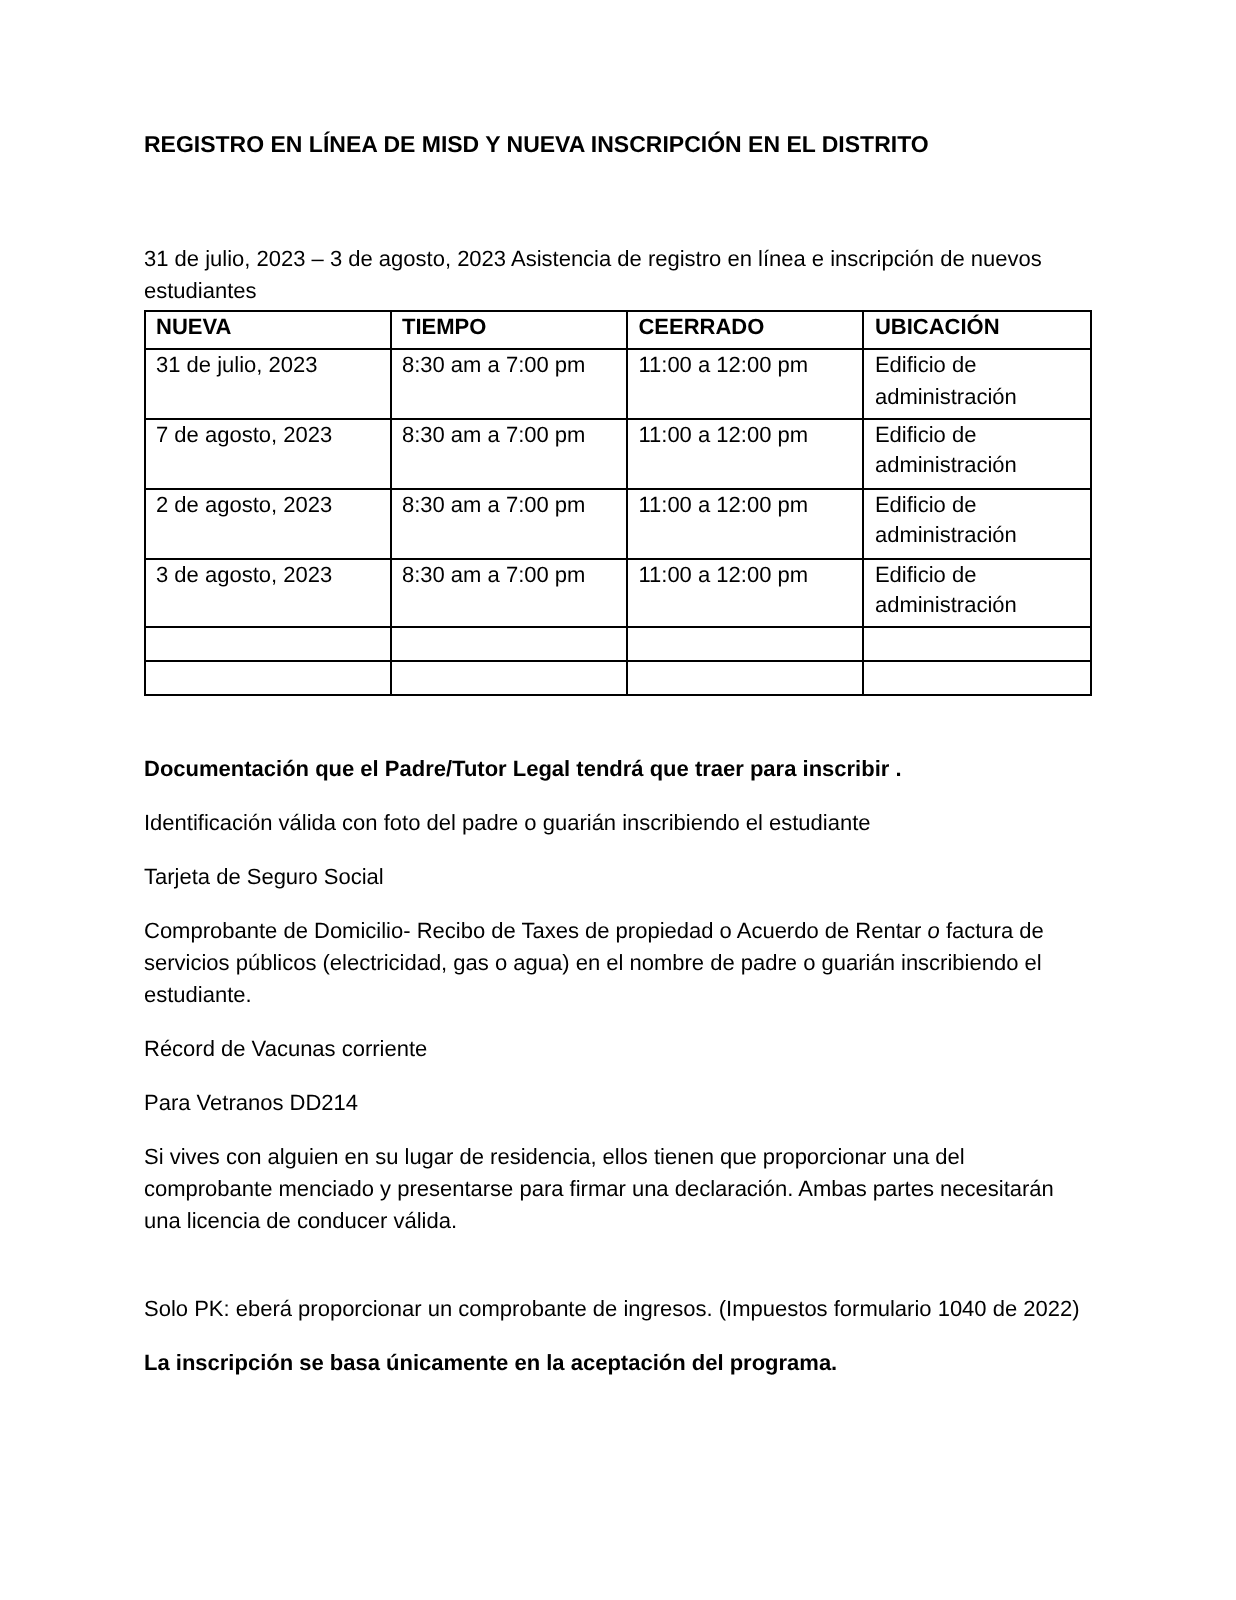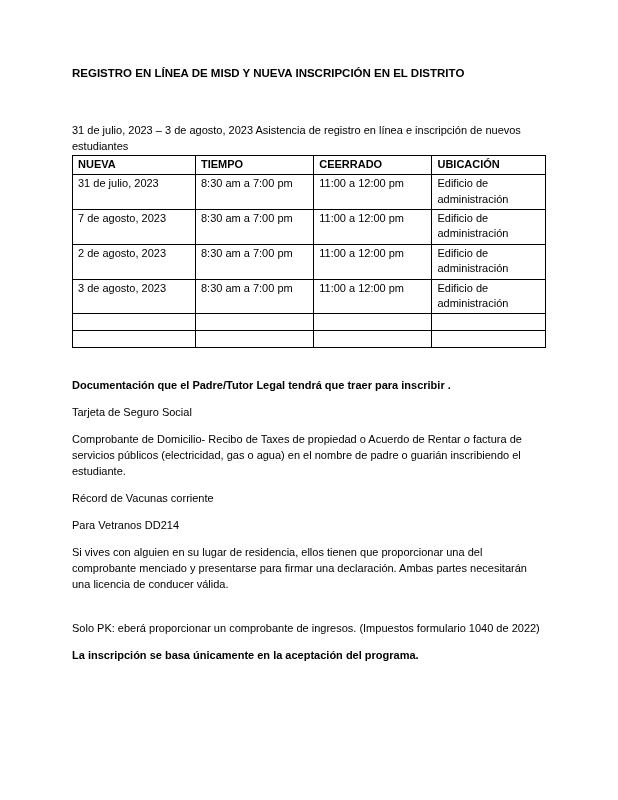--- a/index.html
+++ b/index.html
@@ -111,20 +111,21 @@
         <td></td>
         <td></td>
         <td></td>
         <td></td>
       </tr>
     </tbody>
   </table>
 
   <p class="body-par bold">Documentación que el Padre/Tutor Legal tendrá que traer para inscribir .</p>
 
+  <p class="body-par">Identificación válida con foto del padre o guarián inscribiendo el estudiante</p>
 
 
   <p class="body-par">Tarjeta de Seguro Social</p>
 
   <p class="body-par"><span>Comprobante de Domicilio- Recibo de Taxes de propiedad o Acuerdo de Rentar </span><span class="italic">o</span><span> factura de servicios públicos (electricidad, gas o agua) en el nombre de padre o guarián inscribiendo el estudiante.</span></p>
 
   <p class="body-par">Récord de Vacunas corriente</p>
 
   <p class="body-par">Para Vetranos DD214</p>
 

